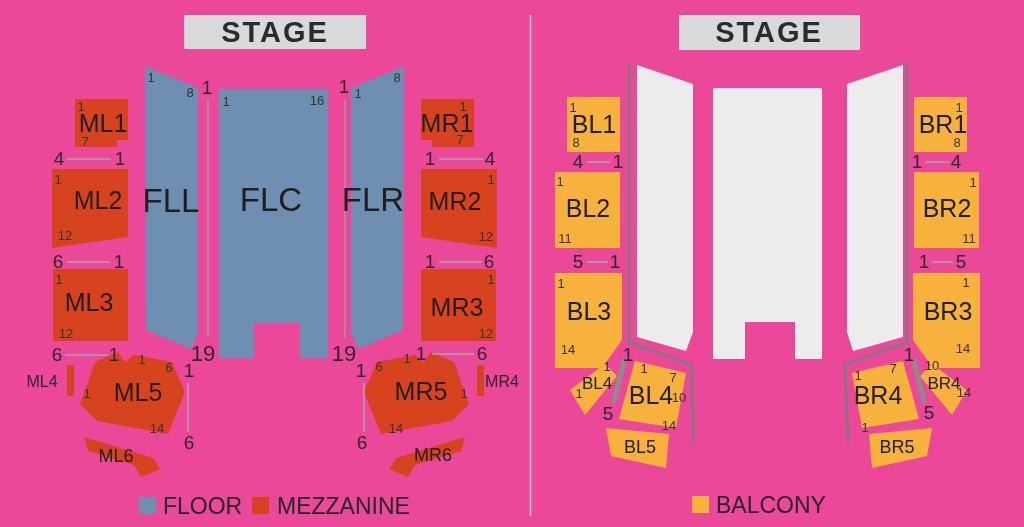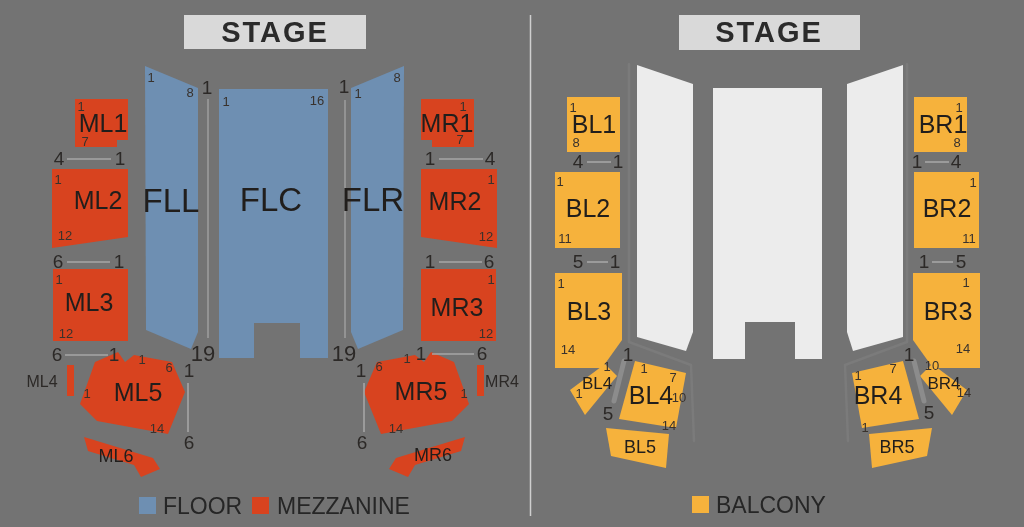--- a/index.html
+++ b/index.html
@@ -1,16 +1,16 @@
 <!DOCTYPE html>
 <html style="--floor: #6e8fb2; --mezz: #d8431f; --balc: #f6b23c;"><head>
 <meta charset="utf-8">
 <style>
   html,body{margin:0;padding:0;background:#ffffff;}
-  .canvas{position:relative;width:1024px;height:527px;background:#737373;overflow:hidden;}
+  .canvas{position:relative;width:1024px;height:527px;background:#ec4899;overflow:hidden;}
   svg{display:block;}
   text{font-family:"Liberation Sans",sans-serif;fill:#2e2a28;}
   .stage-bar{fill:#d9d9d9;}
   .stage-text{font-size:29px;font-weight:600;letter-spacing:2px;text-anchor:middle;fill:#2b2b2b;}
   .sec-floor{fill:var(--floor);}
   .sec-mezz{fill:var(--mezz);}
   .sec-balc{fill:var(--balc);}
   .ghost{fill:#ececec;}
   .sec-label{font-size:25px;text-anchor:middle;fill:#211e1c;}
   .big{font-size:33px;}

